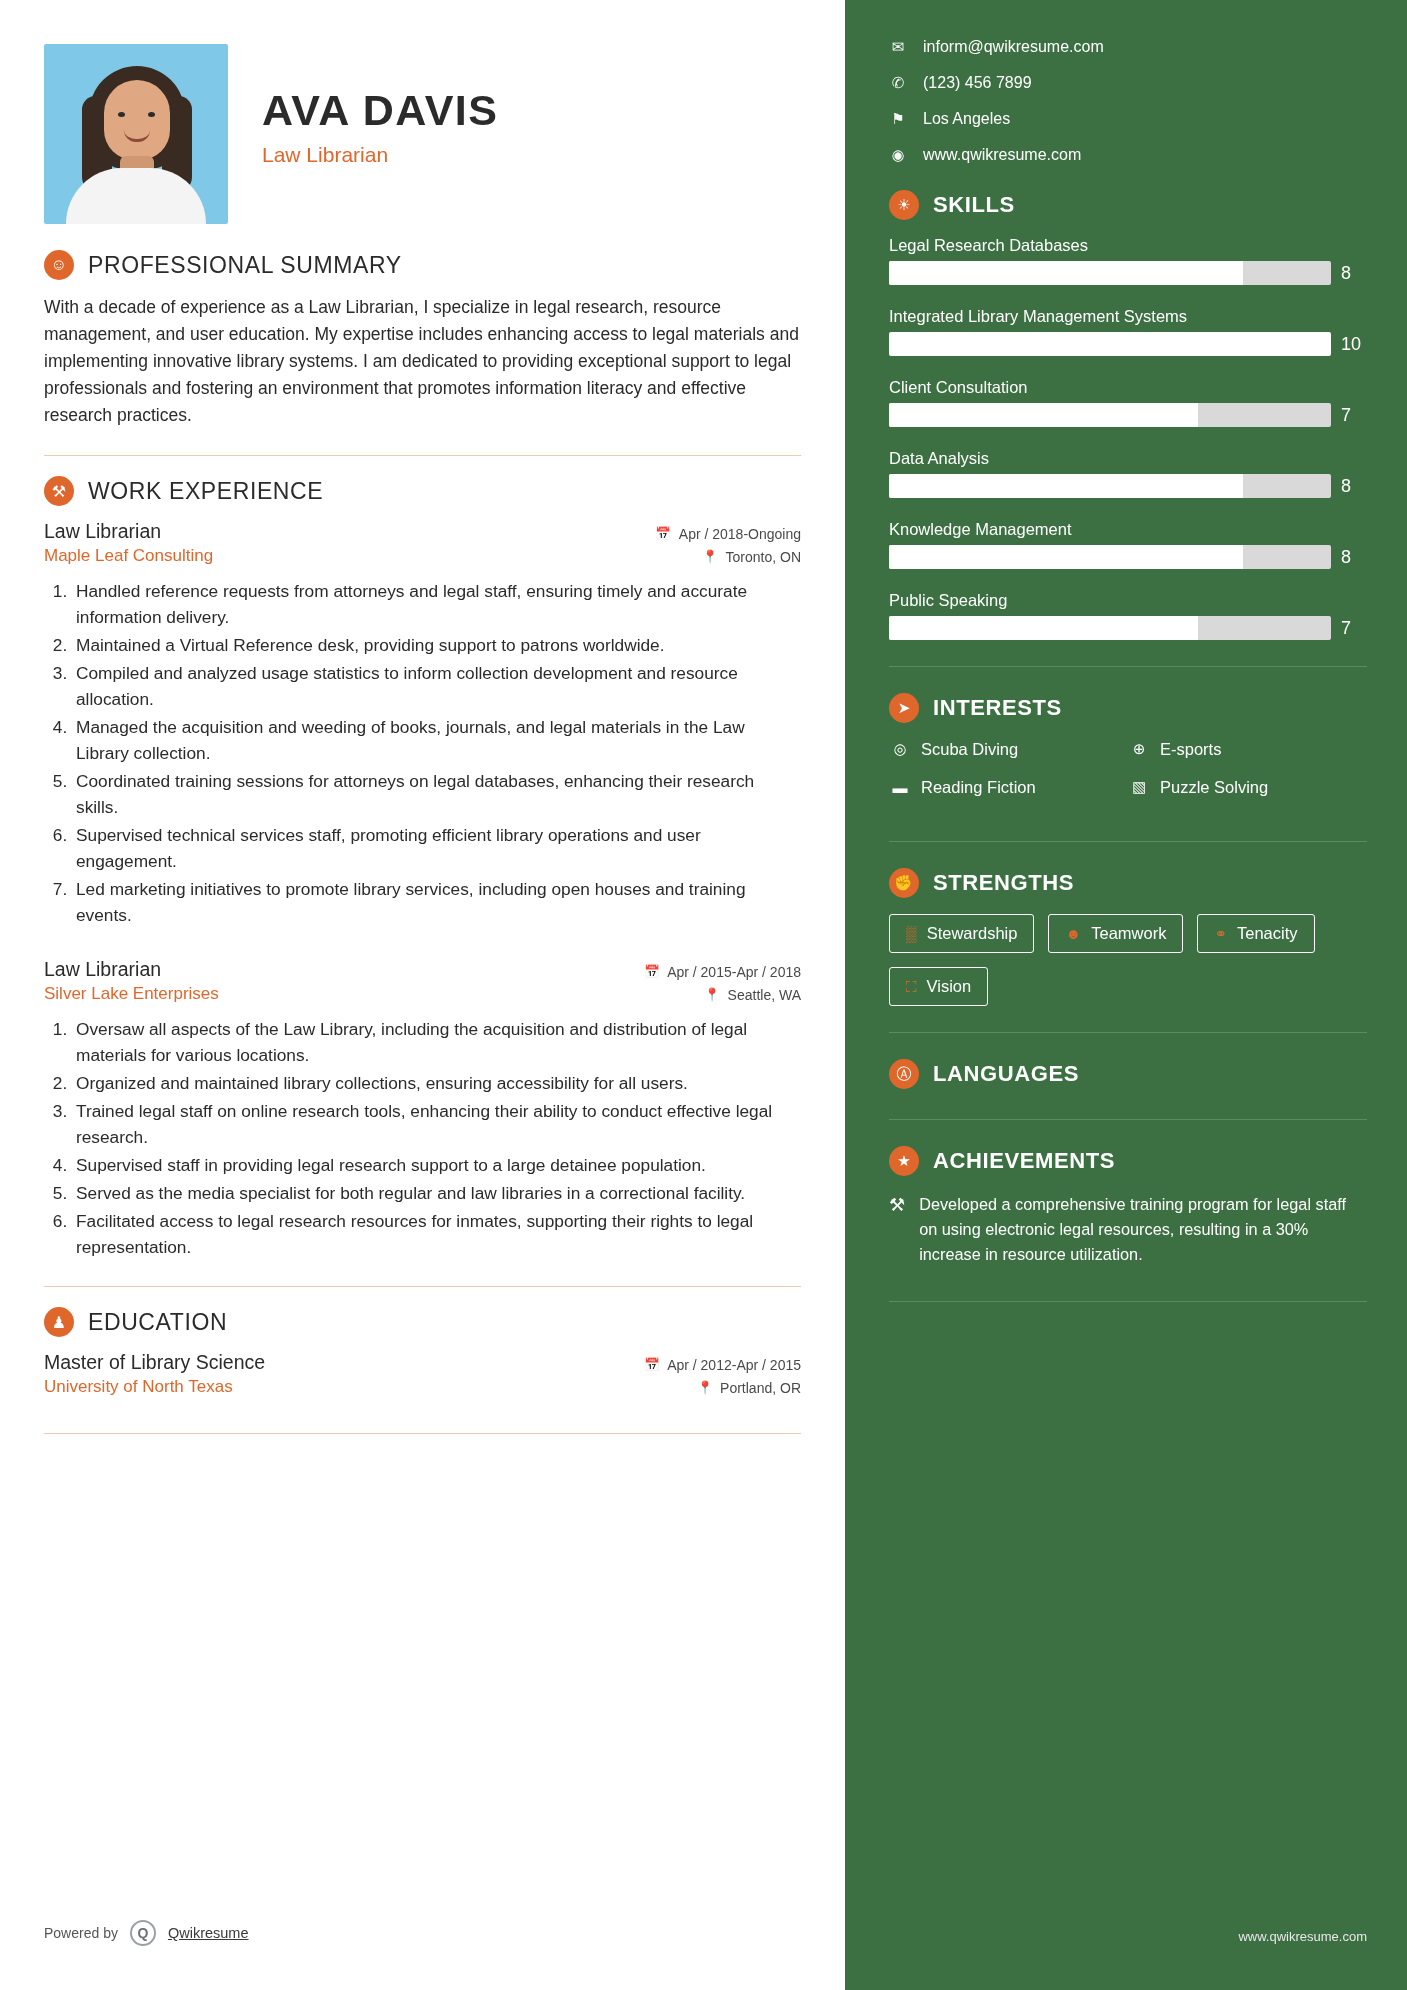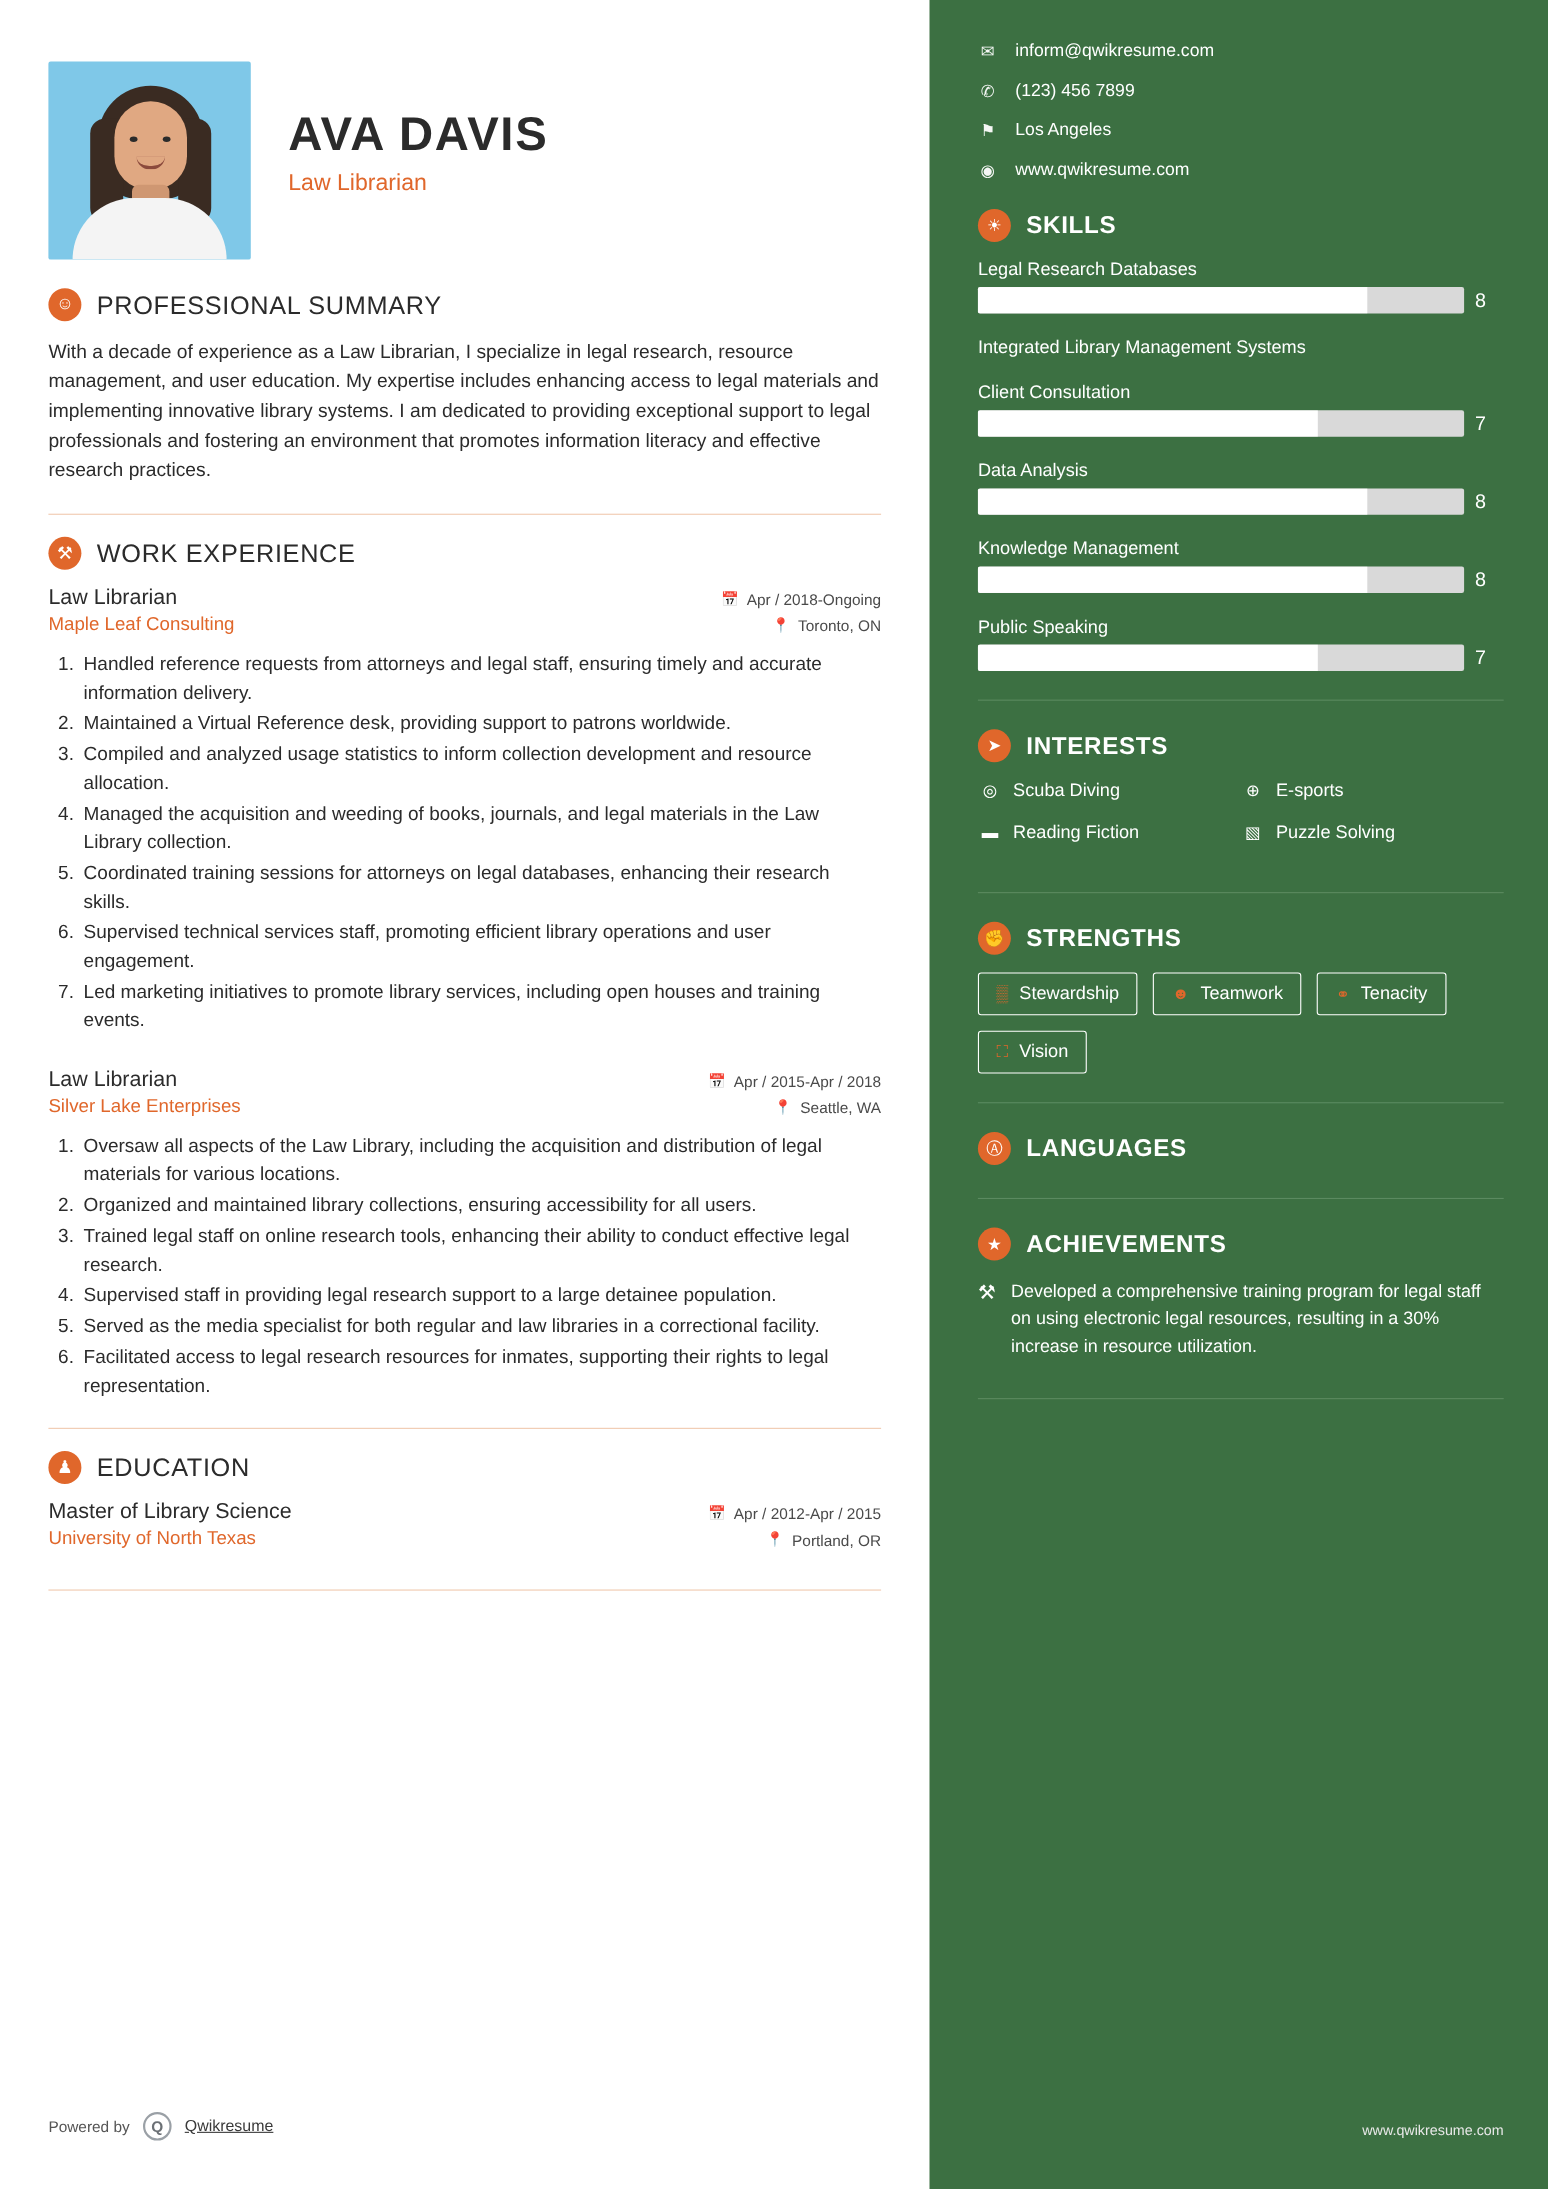--- a/index.html
+++ b/index.html
@@ -15,21 +15,21 @@
   .page {
     position: relative;
     width: 1407px;
     height: 1990px;
     display: flex;
   }
   
   .left {
     width: 845px;
     height: 100%;
-    padding: 46px 44px 0 44px;
+    padding: 34px 44px 0 44px;
     position: relative;
   }
   .header-row {
     display: flex;
     align-items: flex-start;
     gap: 34px;
     padding-top: 10px;
   }
   .photo {
     width: 184px;
@@ -428,20 +428,26 @@
         <div class="skill-name">Legal Research Databases</div>
         <div class="skill-row">
           <div class="bar">
               <div class="fill" style="width:80%"></div>
             </div>
           <div class="skill-val">8</div>
         </div>
       </div>
       <div class="skill">
         <div class="skill-name">Integrated Library Management Systems</div>
+        <div class="skill-row">
+          <div class="bar">
+              <div class="fill" style="width:100%"></div>
+            </div>
+          <div class="skill-val">10</div>
+        </div>
       </div>
       <div class="skill">
         <div class="skill-name">Client Consultation</div>
         <div class="skill-row">
           <div class="bar">
               <div class="fill" style="width:70%"></div>
             </div>
           <div class="skill-val">7</div>
         </div>
       </div>

